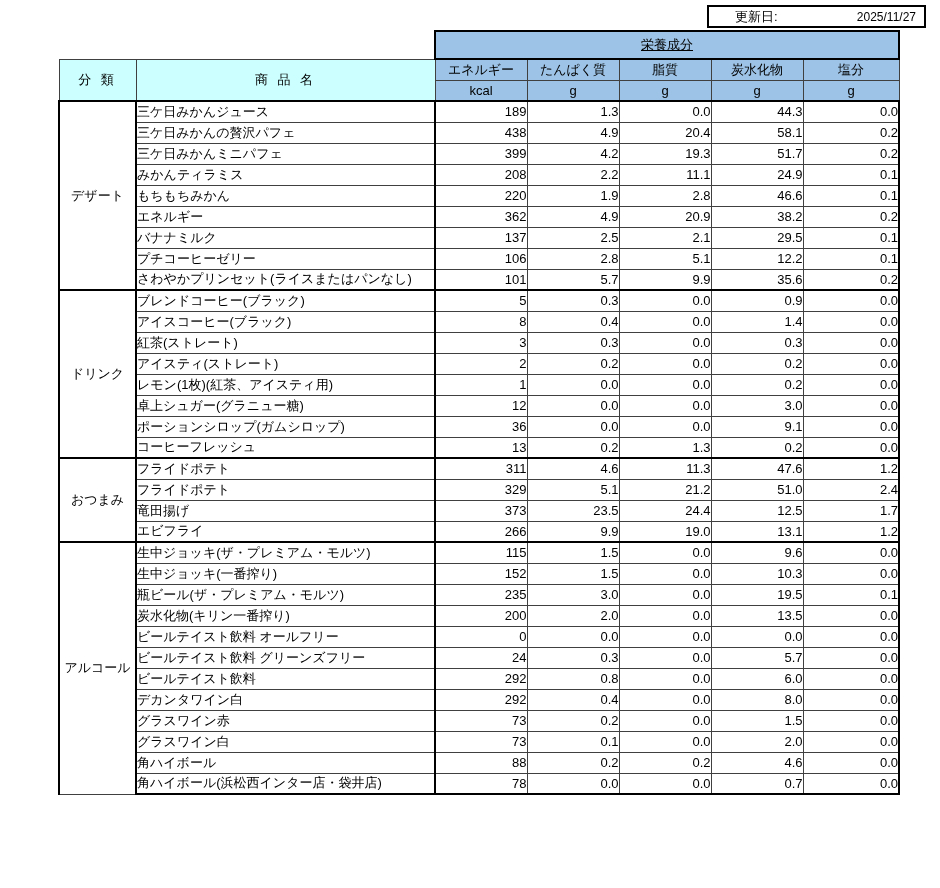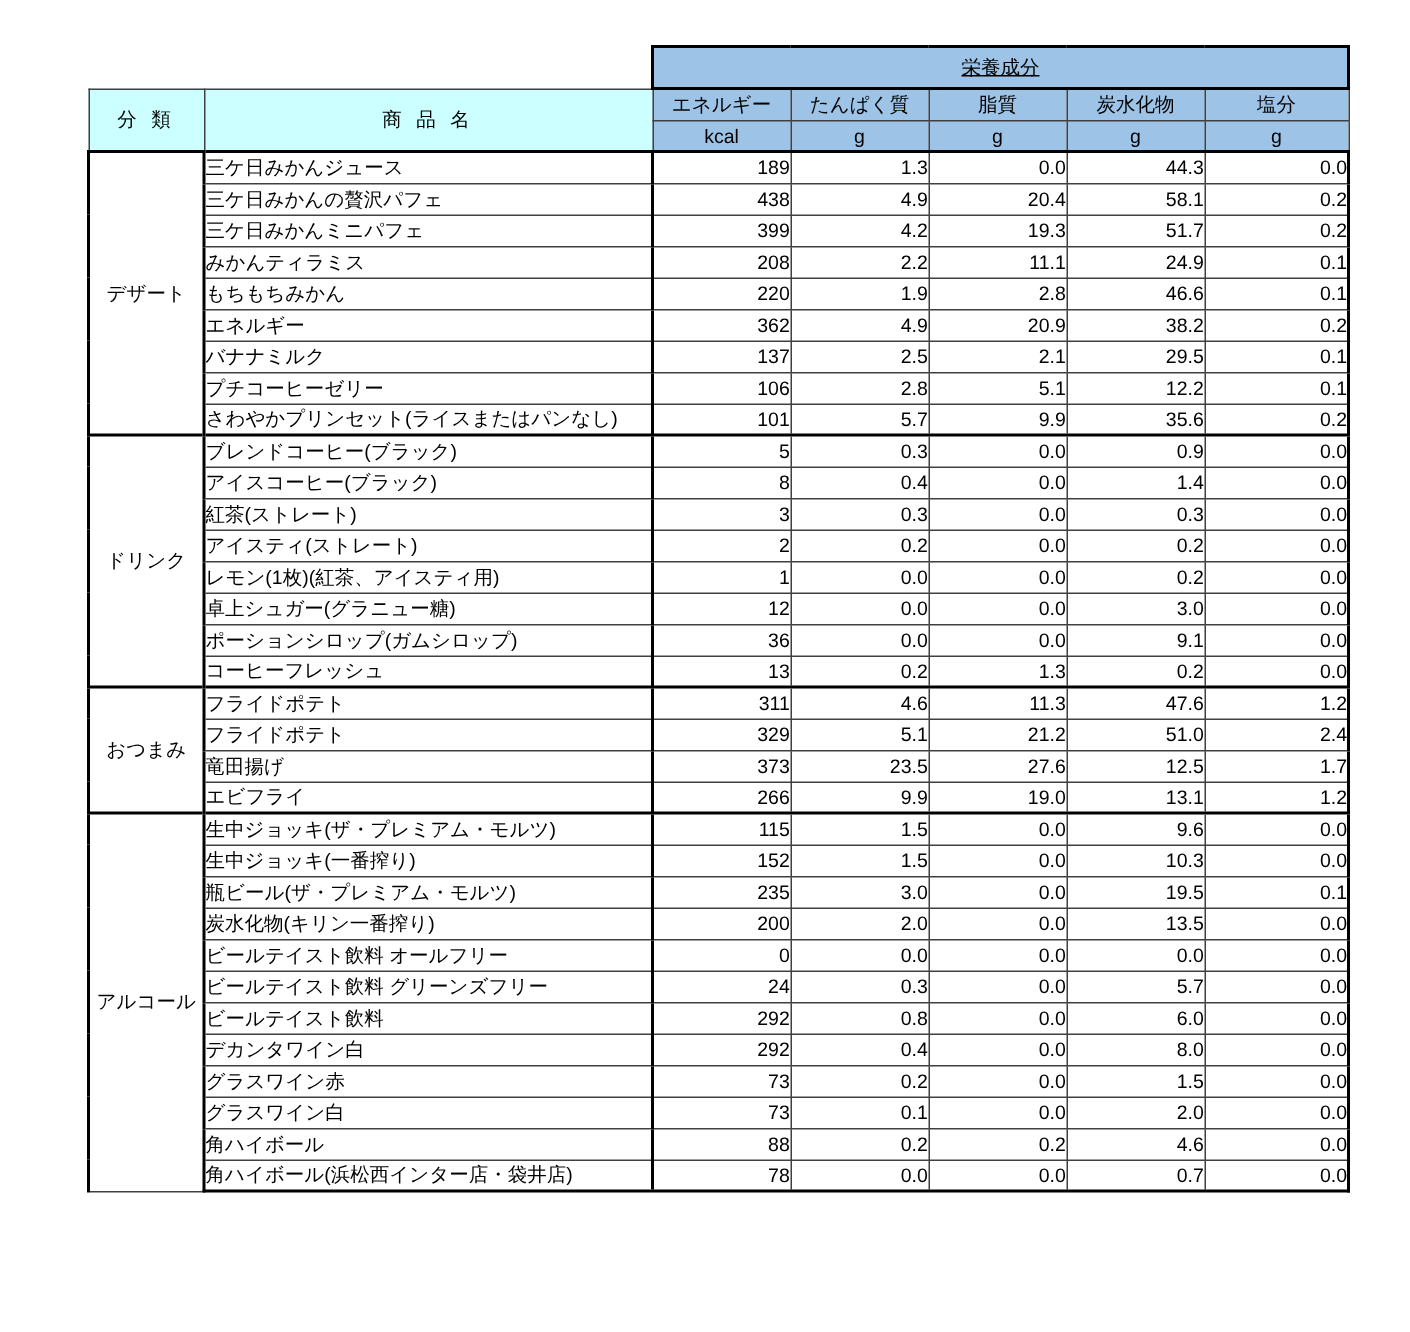--- a/index.html
+++ b/index.html
@@ -124,20 +124,24 @@
 
   
   .name-cell.edge-left { border-left: 2px solid #000000 !important; }
   .num-cell.edge-left  { border-left: 2px solid #000000 !important; }
 </style>
 </head>
 <body>
 
 <div id="page">
 
+  <div id="update-box">
+    <span id="update-label">更新日:</span>
+    <span id="update-value">2025/11/27</span>
+  </div>
 
   <table id="main-table">
     <colgroup>
       <col class="c-cat">
       <col class="c-name">
       <col class="c-num">
       <col class="c-num">
       <col class="c-num">
       <col class="c-num">
       <col class="c-num2">
@@ -318,21 +322,21 @@
           <td class="num-cell edge-left">329</td>
           <td class="num-cell">5.1</td>
           <td class="num-cell">21.2</td>
           <td class="num-cell">51.0</td>
           <td class="num-cell last">2.4</td>
         </tr>
         <tr class="">
           <td class="name-cell edge-left">竜田揚げ</td>
           <td class="num-cell edge-left">373</td>
           <td class="num-cell">23.5</td>
-          <td class="num-cell">27.6</td>
+          <td class="num-cell">24.4</td>
           <td class="num-cell">12.5</td>
           <td class="num-cell last">1.7</td>
         </tr>
         <tr class="">
           <td class="name-cell edge-left">エビフライ</td>
           <td class="num-cell edge-left">266</td>
           <td class="num-cell">9.9</td>
           <td class="num-cell">19.0</td>
           <td class="num-cell">13.1</td>
           <td class="num-cell last">1.2</td>

